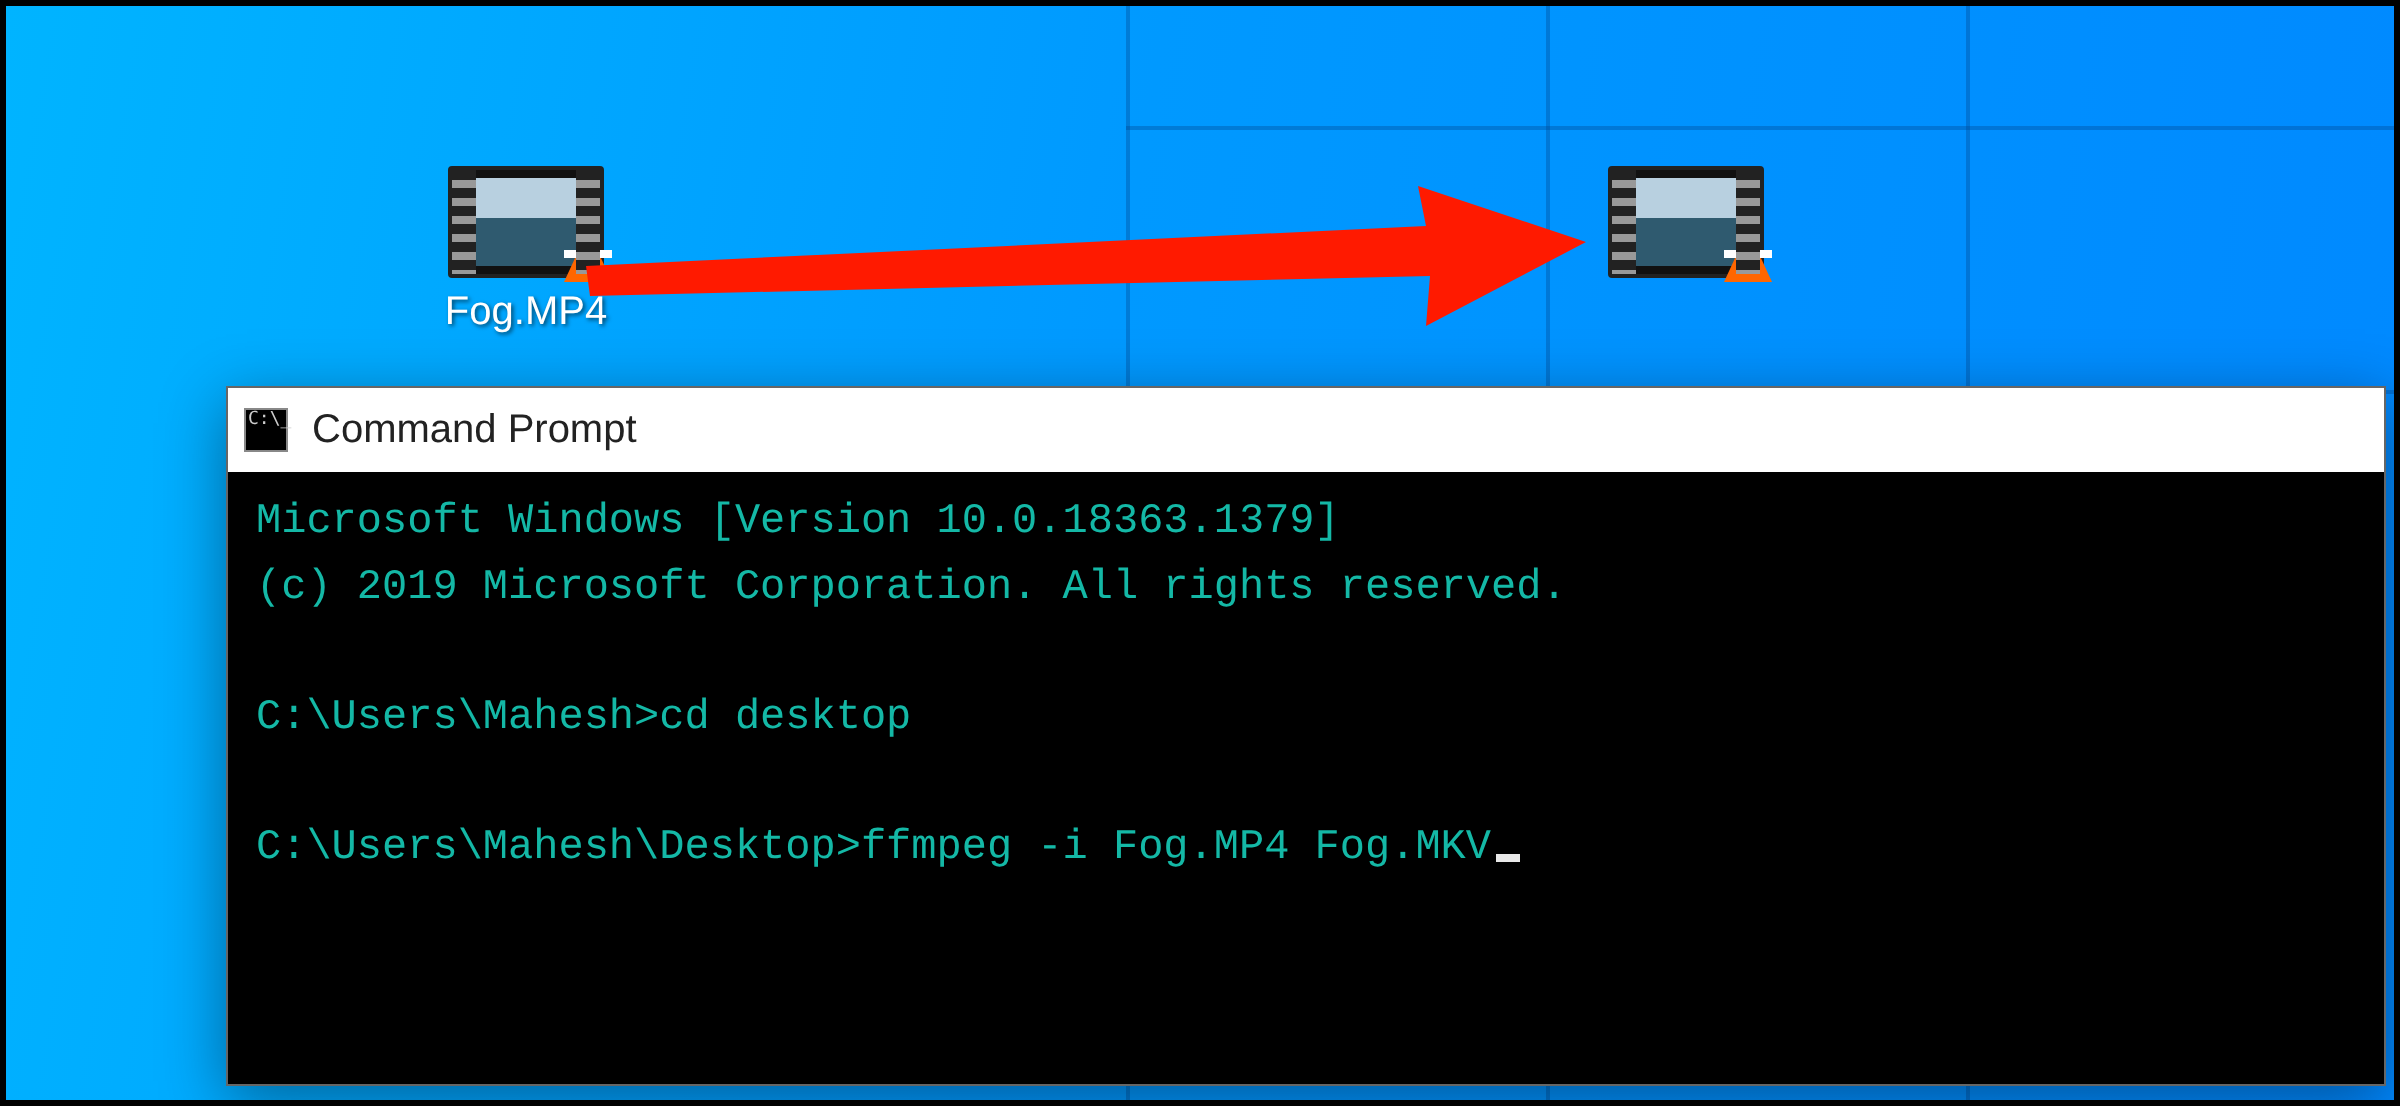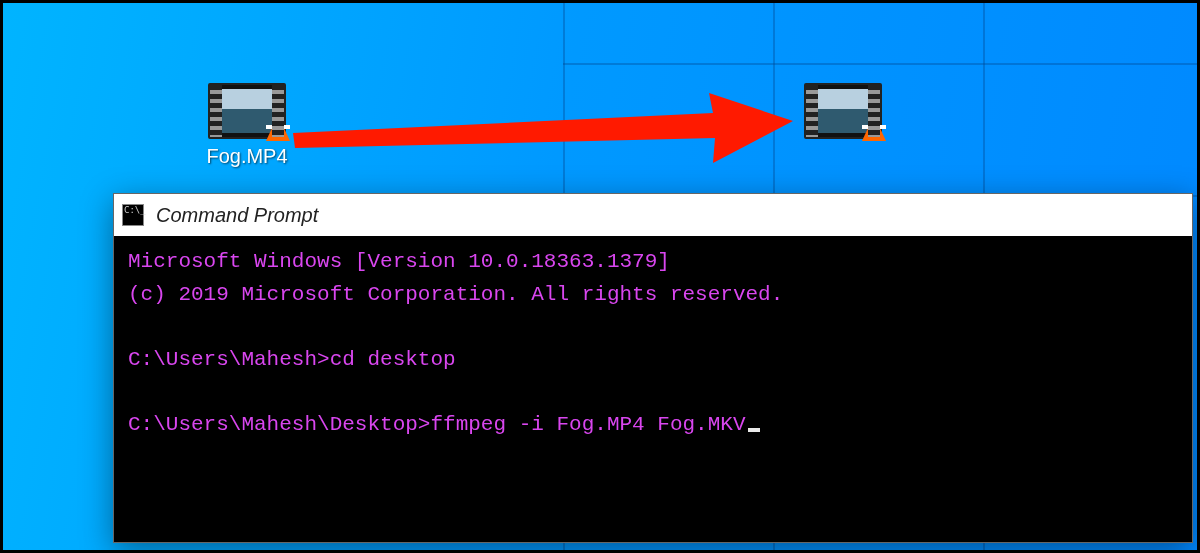--- a/index.html
+++ b/index.html
@@ -98,39 +98,38 @@
   }
   .cmd-titlebar {
     height:42px;
     background:#fff;
     display:flex;
     align-items:center;
     gap:12px;
     padding:0 8px;
     font-size:20px;
     color:#222;
-    font-style:italic;
   }
   .cmd-titlebar .icon-box{
     width:22px; height:22px;
     background:#000;
     position:relative;
     border:1px solid #888;
   }
   .cmd-titlebar .icon-box::before{
     content:"C:\\_";
     position:absolute;
     top:1px; left:1px;
     font: 9px/9px Consolas, monospace;
     color:#ccc;
   }
   .cmd-body {
     padding:10px 14px;
     font: 21px/1.55 Consolas, "Courier New", monospace;
-    color:#d946ef;
+    color:#14b8a6;
     white-space:pre;
   }
   .cursor {
     display:inline-block;
     width:12px; height:4px;
     background:#e8e8e8;
     vertical-align:-2px;
     margin-left:2px;
   }
 </style>
@@ -140,21 +139,21 @@
 <div class="frame">
 
   <div class="wallpaper-lines">
     <div class="vline" style="left:560px"></div>
     <div class="vline" style="left:770px"></div>
     <div class="vline" style="left:980px"></div>
     <div class="hline" style="top:60px;left:560px;"></div>
     <div class="hline" style="top:192px;left:560px;"></div>
   </div>
 
-  <div class="desktop-icon" style="left:184px; top:80px;">
+  <div class="desktop-icon" style="left:200px; top:80px;">
     <div class="film">
       <div class="thumb"></div>
       <div class="cone"></div>
     </div>
     <div class="label">Fog.MP4</div>
   </div>
 
   <svg class="arrow" viewBox="0 0 500 80">
     <path d="M 0 40 L 420 20 L 416 0 L 500 28 L 420 70 L 422 45 L 2 55 Z" fill="#ff1a00"></path>
   </svg>

